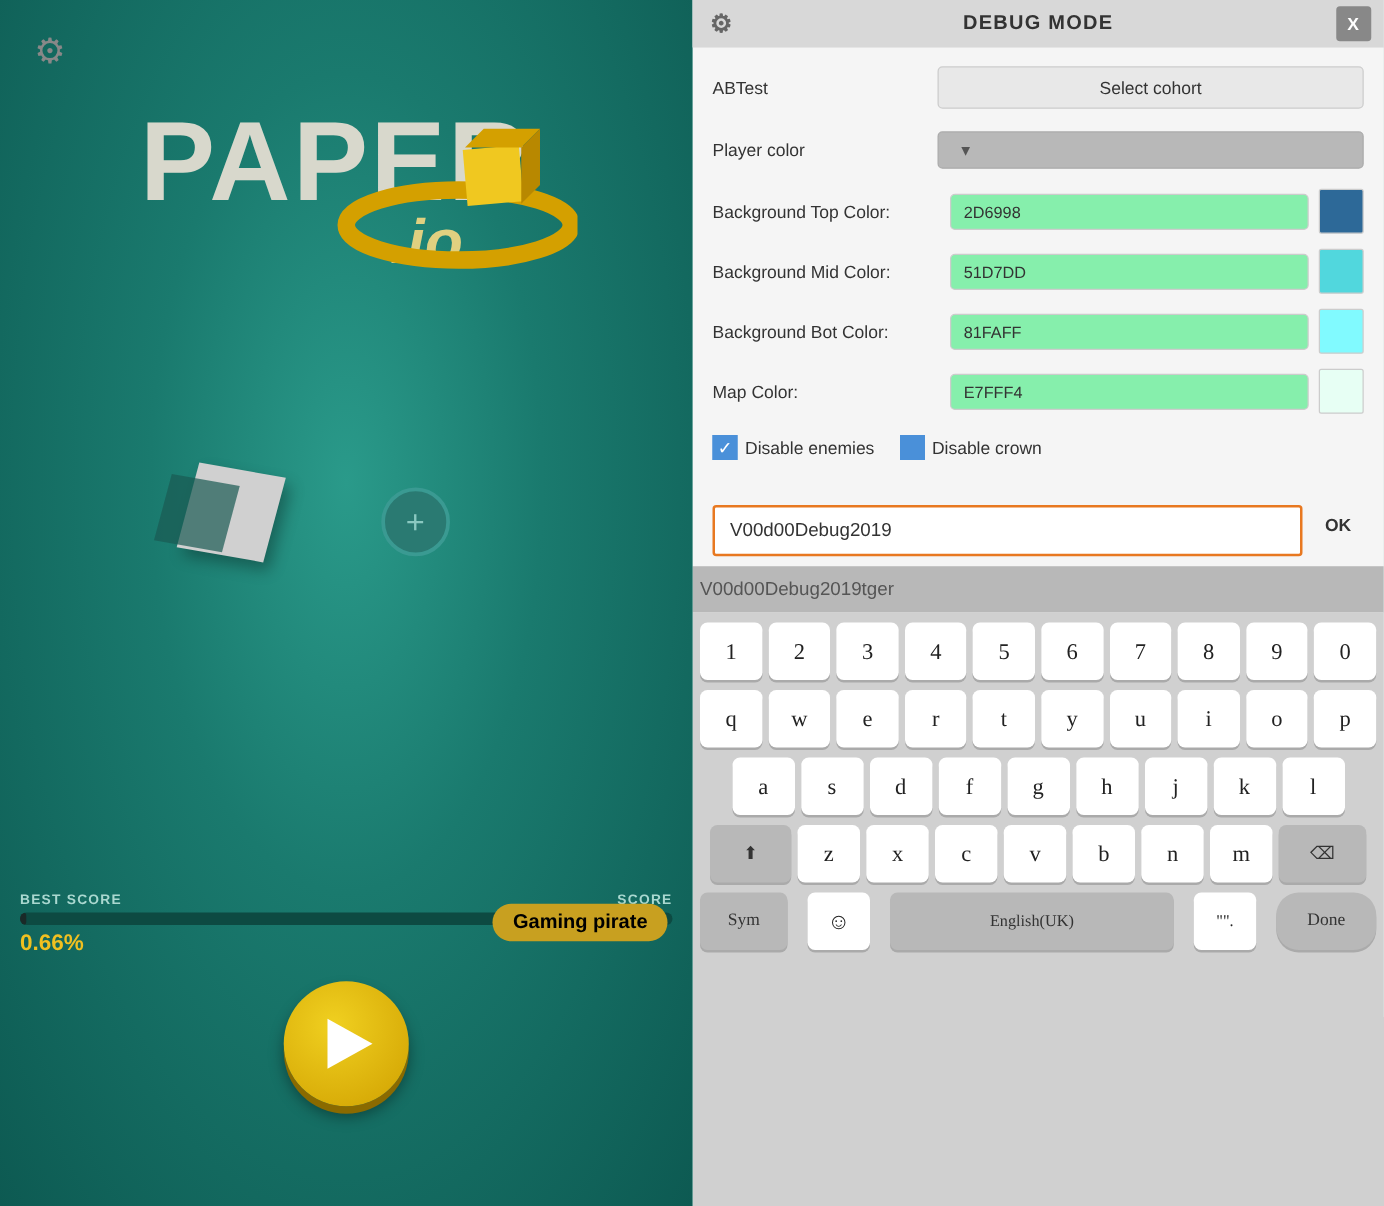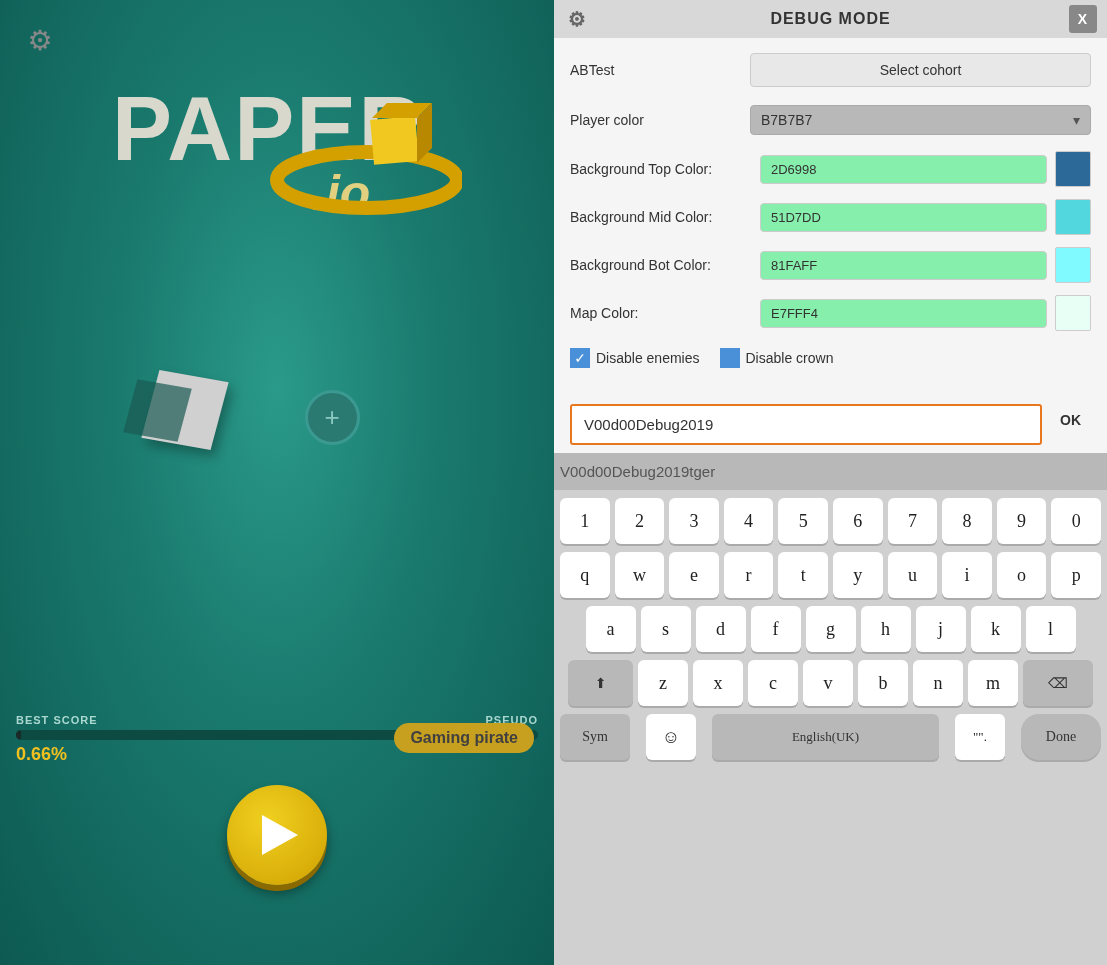--- a/index.html
+++ b/index.html
@@ -113,21 +113,21 @@
       font-size: 18px;
       font-weight: bold;
       margin-top: 4px;
     }
 
     .username-badge {
       position: absolute;
       bottom: 212px;
       right: 20px;
       background: #c8a020;
-      color: #404040;
+      color: #000000;
       font-weight: bold;
       font-size: 16px;
       padding: 6px 16px;
       border-radius: 20px;
     }
 
     .play-btn {
       position: absolute;
       bottom: 80px;
       left: 50%;
@@ -469,21 +469,21 @@
     <div style="position:absolute; top:8px; left:-20px; width:55px; height:55px; background:#1a5a52; transform:rotate(15deg) skewY(-5deg); opacity:0.7;"></div>
   </div>
 
   <div class="plus-btn">
     <span style="font-size:26px; color:#8ac8c0; font-weight:300;">+</span>
   </div>
 
   <div class="score-bar">
     <div class="score-labels">
       <span>BEST SCORE</span>
-      <span>PSEUDO</span>
+      <span>SCORE</span>
     </div>
     <div class="score-progress-bg">
       <div class="score-progress-fill"></div>
     </div>
     <div class="score-value">0.66%</div>
   </div>
 
   <div class="username-badge">Gaming pirate</div>
 
   <div class="play-btn">
@@ -502,21 +502,20 @@
   <div class="debug-content">
 
     <div class="debug-row">
       <span class="debug-label">ABTest</span>
       <button class="select-cohort-btn">Select cohort</button>
     </div>
 
     <div class="debug-row">
       <span class="debug-label">Player color</span>
       <div class="dropdown-field">
-        <span class="dropdown-value">B7B7B7</span>
         <span class="dropdown-arrow">▾</span>
       </div>
     </div>
 
     <div class="color-row">
       <span class="color-label">Background Top Color:</span>
       <input class="color-input-field" type="text" value="2D6998" style="">
       <div class="color-swatch" style="background:#2D6998;"></div>
     </div>
 

